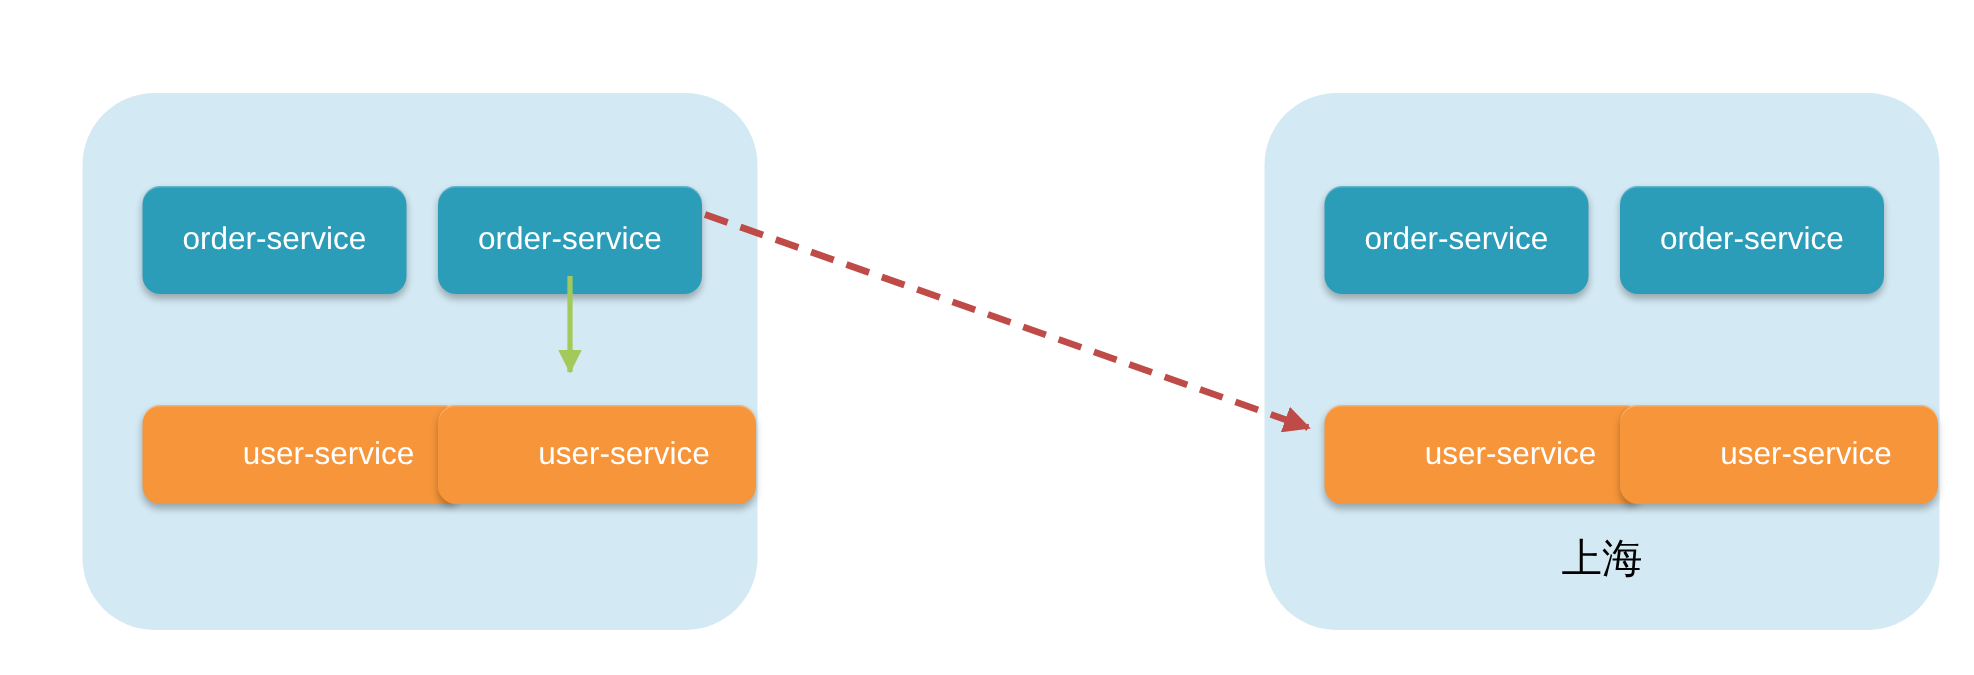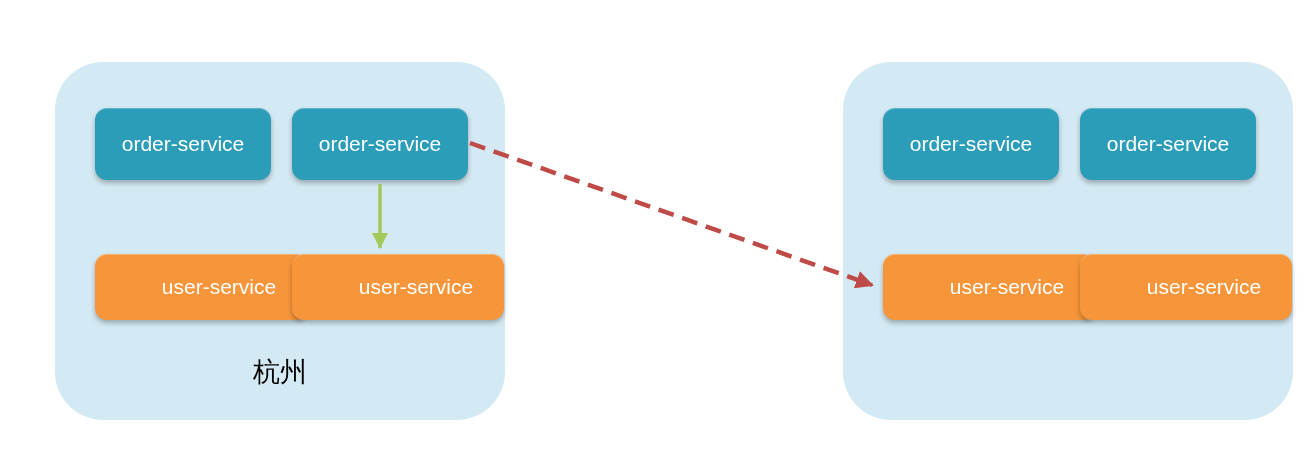--- a/index.html
+++ b/index.html
@@ -30,20 +30,21 @@
     position: absolute;
     width: 176px;
     height: 72px;
     border-radius: 12px;
     display: flex;
     align-items: center;
     justify-content: center;
     color: var(--box-text, #ffffff);
     font-size: 21px;
     box-shadow: 0 3px 5px rgba(0,0,0,0.28), inset 0 1px 0 rgba(255,255,255,0.25);
+    margin-top: 16px;
   }
   .node.order { background: var(--order-box, #2b9db8); }
   .node.user  { background: var(--user-box, #f6953a); height: 66px; padding-left: 36px; }
 
   .pos-c1-top { left: 40px;  top: 46px; }
   .pos-c2-top { left: 237px; top: 46px; }
   .pos-c1-bot { left: 40px;  top: 192px; }
   .pos-c2-bot { left: 237px; top: 192px; }
 
   .region-label {
@@ -68,28 +69,28 @@
 </head>
 <body>
 
 <div class="canvas">
 
   <div class="region region-hangzhou">
     <div class="node order pos-c1-top">order-service</div>
     <div class="node order pos-c2-top">order-service</div>
     <div class="node user pos-c1-bot">user-service</div>
     <div class="node user pos-c2-bot">user-service</div>
-    <div class="region-label">杭州</div>
   </div>
 
   <div class="region region-shanghai">
     <div class="node order pos-c1-top">order-service</div>
     <div class="node order pos-c2-top">order-service</div>
     <div class="node user pos-c1-bot">user-service</div>
     <div class="node user pos-c2-bot">user-service</div>
+    <div class="region-label">上海</div>
   </div>
 
   <svg class="edges" viewBox="0 0 1316 450" xmlns="http://www.w3.org/2000/svg">
     <defs>
       <marker id="arrow-green" markerUnits="userSpaceOnUse" markerWidth="18" markerHeight="16" refX="15" refY="8" orient="auto">
         <path d="M0,0 L16,8 L0,16 Z" style="fill: var(--green-arrow, #a3c95b)"></path>
       </marker>
       <marker id="arrow-red" markerUnits="userSpaceOnUse" markerWidth="20" markerHeight="18" refX="16" refY="9" orient="auto">
         <path d="M0,0 L18,9 L0,18 Z" style="fill: var(--red-arrow, #bf4b48)"></path>
       </marker>

